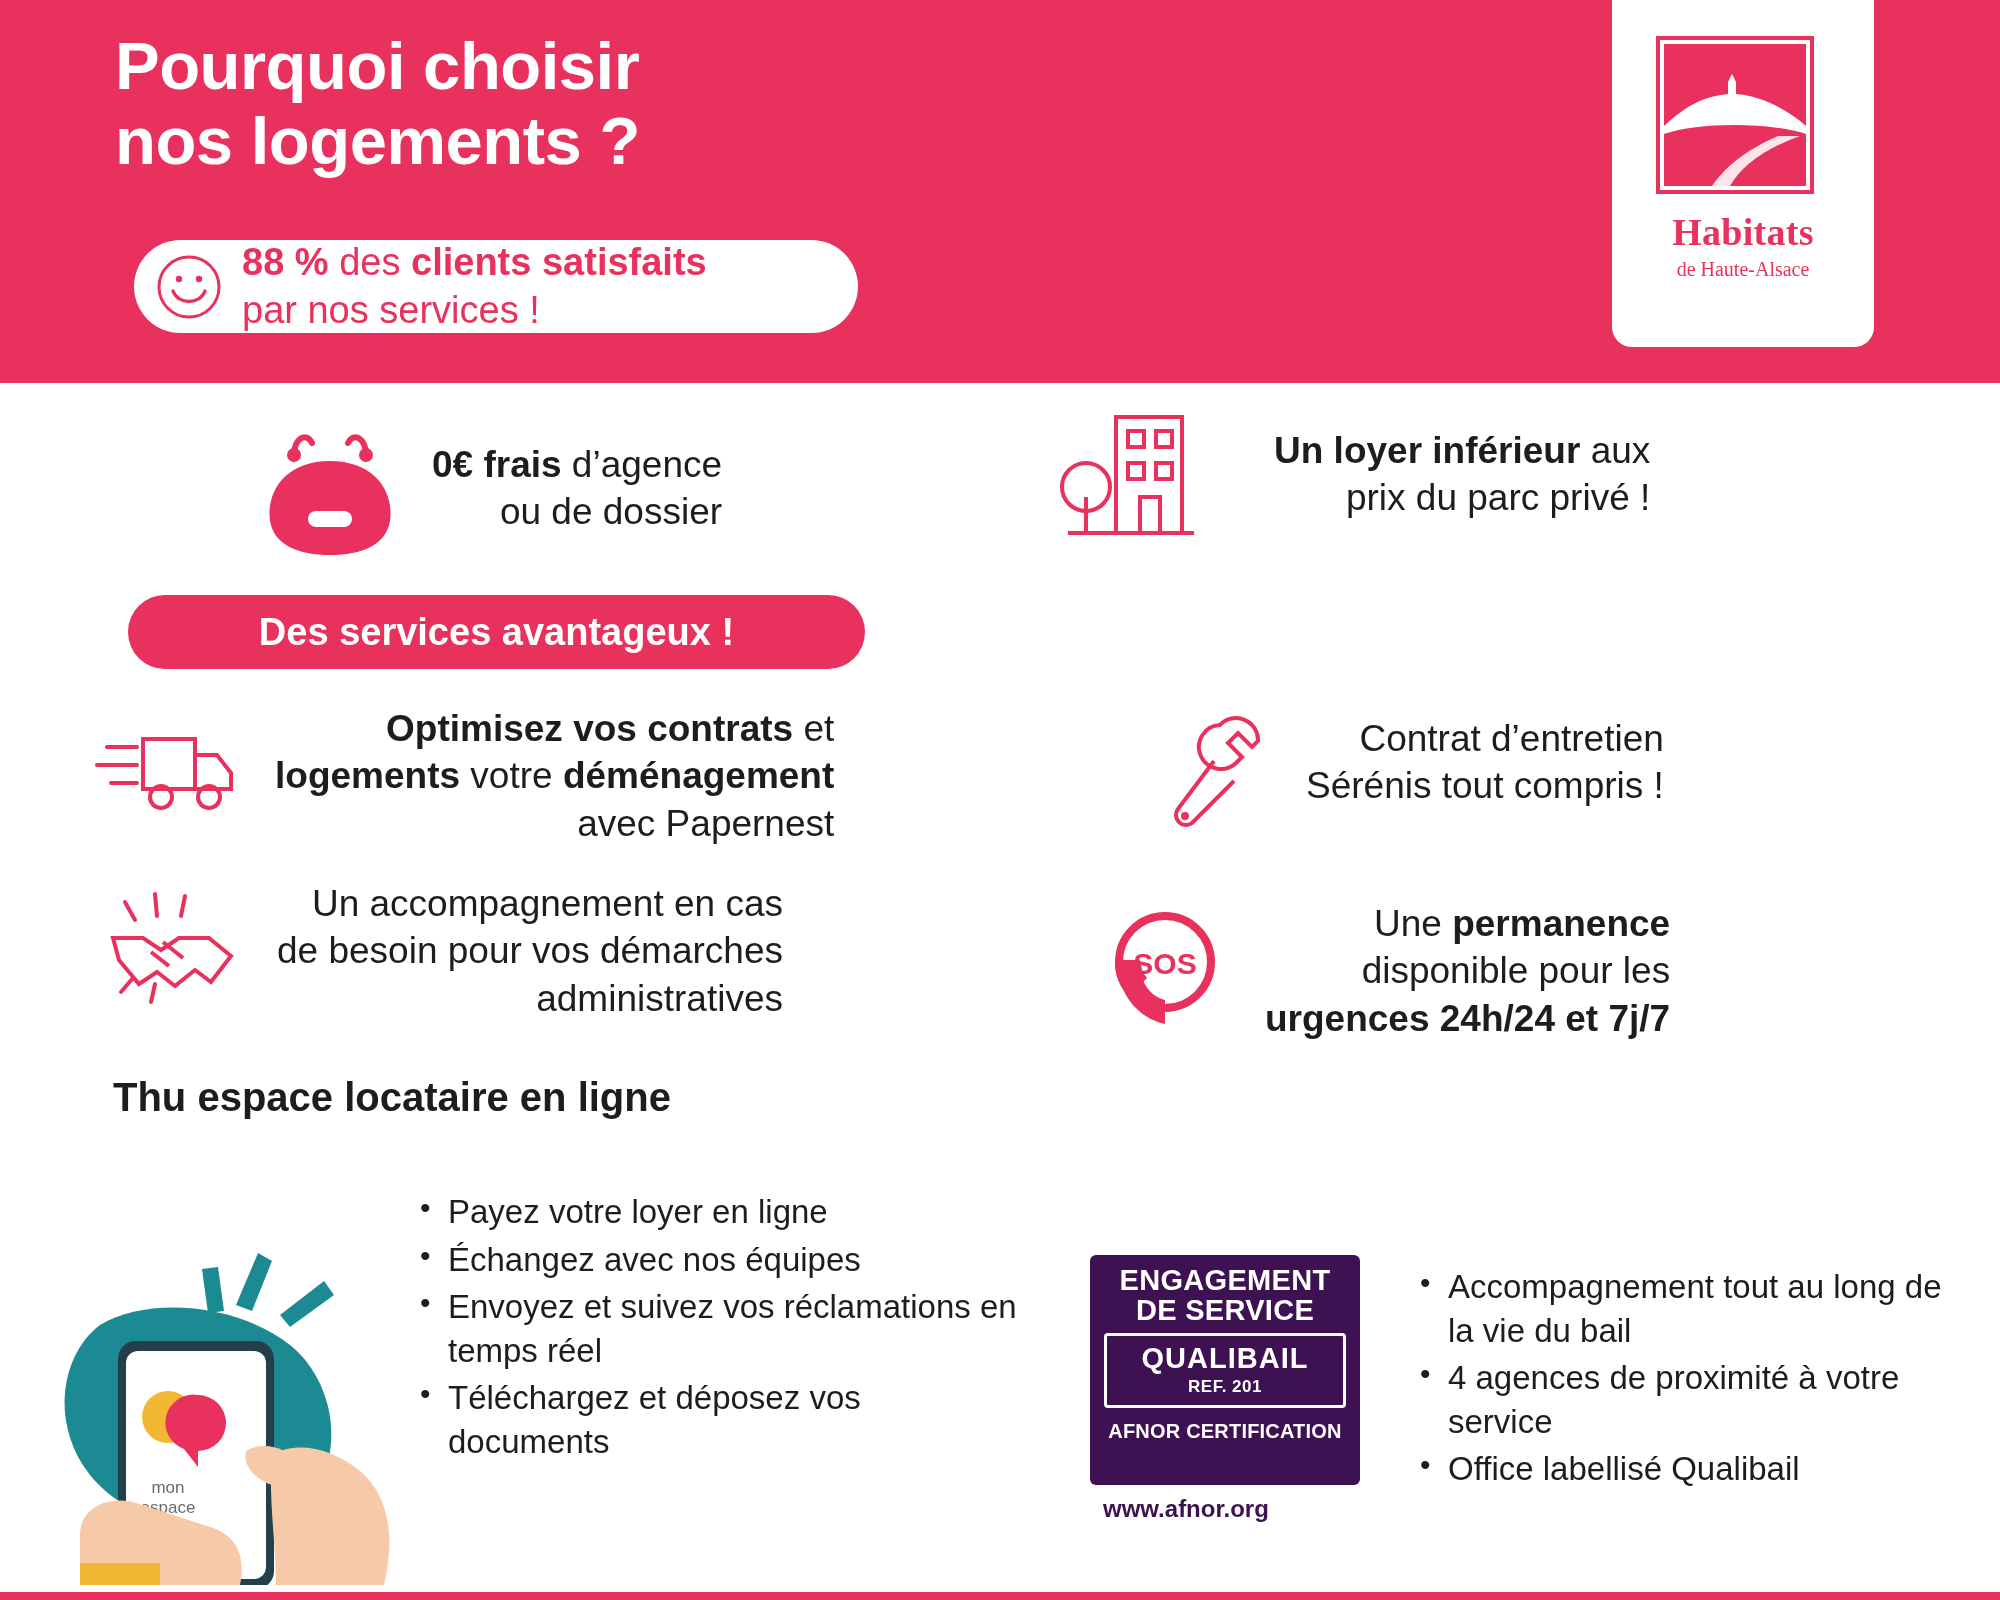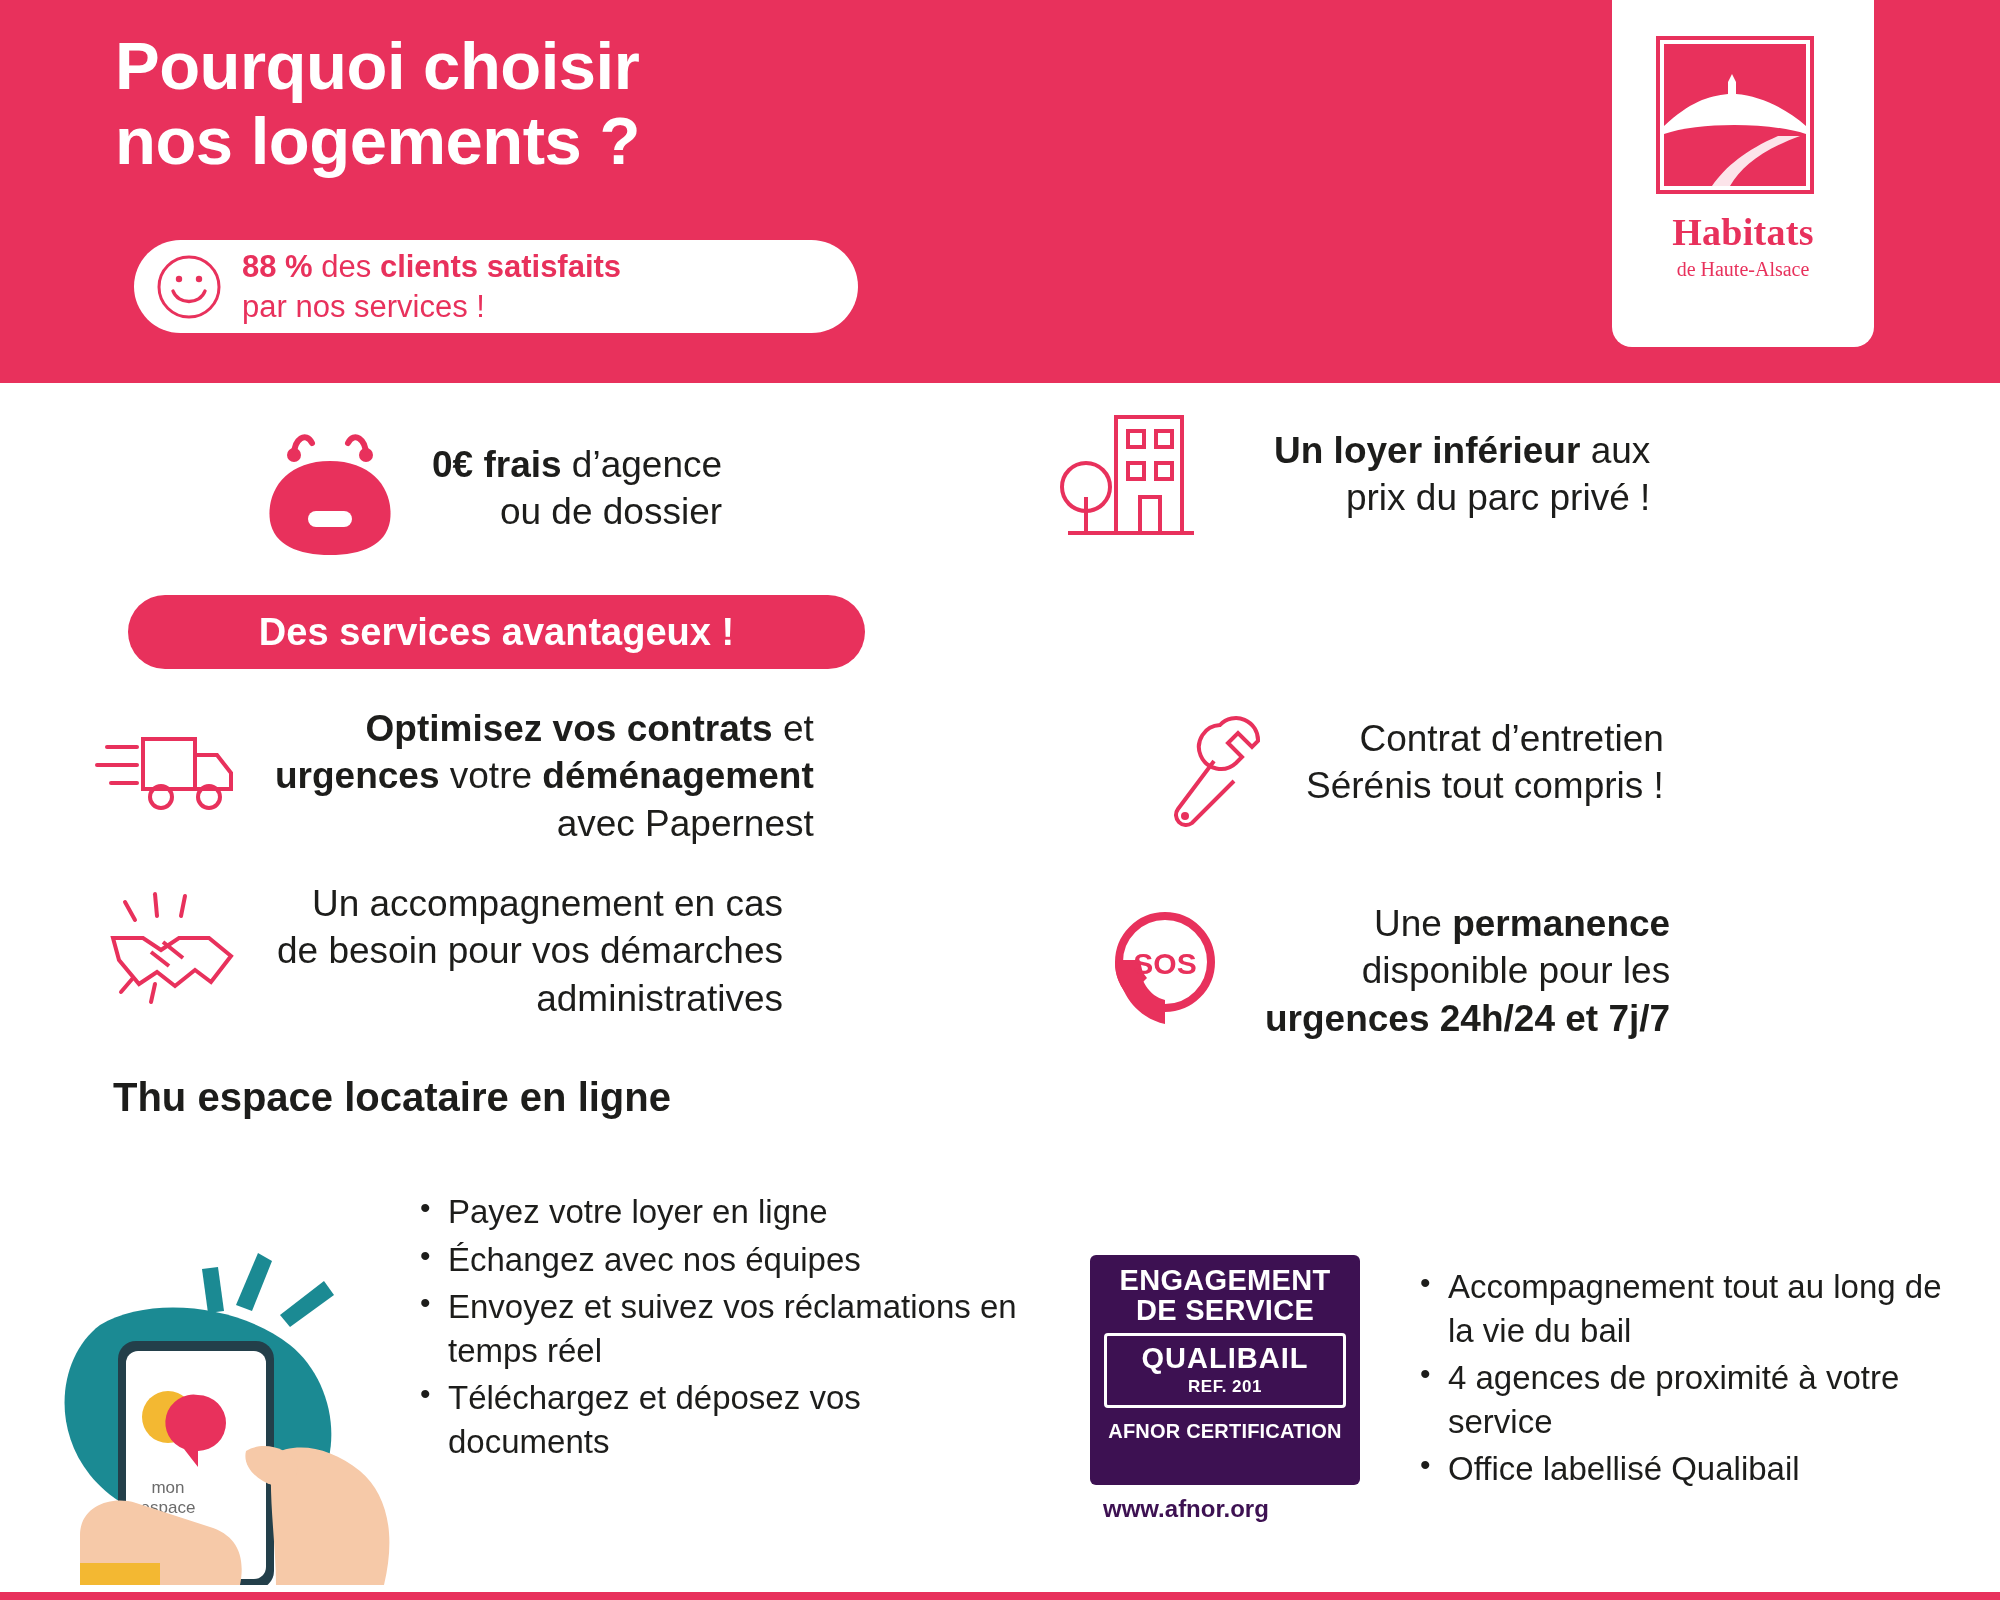--- a/index.html
+++ b/index.html
@@ -57,21 +57,21 @@
     display:flex;
     align-items:center;
     padding-left:22px;
   }
   .smiley{
     flex:0 0 auto;
     width:66px;height:66px;
     margin-right:20px;
   }
   .satisfaction-text{
-    font-size:31px;
+    font-size:38px;
     line-height:1.26;
     color:var(--pink);
   }
   .satisfaction-text b{font-weight:bold;}
   .satisfaction-text .reg{font-weight:normal;}
 
   
   .logo-card{
     position:absolute;
     left:1612px;
@@ -333,21 +333,21 @@
         <path d="M100 40 h22 l14 18 v16 h-36 z" fill="none" stroke="#e8315c" stroke-width="4"></path>
         <circle cx="66" cy="82" r="11" fill="none" stroke="#e8315c" stroke-width="4"></circle>
         <circle cx="114" cy="82" r="11" fill="none" stroke="#e8315c" stroke-width="4"></circle>
         <line x1="12" y1="32" x2="42" y2="32" stroke="#e8315c" stroke-width="4" stroke-linecap="round"></line>
         <line x1="2" y1="50" x2="42" y2="50" stroke="#e8315c" stroke-width="4" stroke-linecap="round"></line>
         <line x1="16" y1="68" x2="42" y2="68" stroke="#e8315c" stroke-width="4" stroke-linecap="round"></line>
       </svg>
     </span>
     <div class="ftext">
       <div><b>Optimisez vos contrats</b><span> et</span></div>
-      <div><b>urgences</b><span> votre </span><b>déménagement</b></div>
+      <div><b>logements</b><span> votre </span><b>déménagement</b></div>
       <div>avec Papernest</div>
     </div>
   </div>
 
   <div class="feature" id="f-serenis">
     <span class="ficon">
       <svg viewBox="0 0 110 120" width="110" height="120">
         <path d="M74 10 a22 22 0 1 0 16 38 l6 -6 -14 -14 10 -10 14 14 6 -6 a22 22 0 0 0 -38 -16 z" fill="none" stroke="#e8315c" stroke-width="4" transform="translate(-14,0)"></path>
         <path d="M54 46 L18 94 a10 10 0 0 0 14 14 L74 66" fill="none" stroke="#e8315c" stroke-width="4"></path>
         <circle cx="25" cy="101" r="4" fill="#e8315c"></circle>

